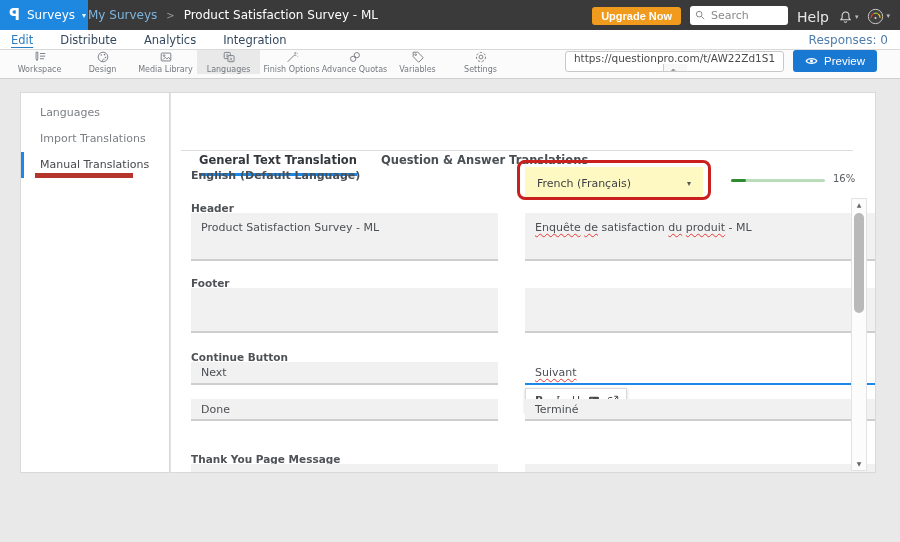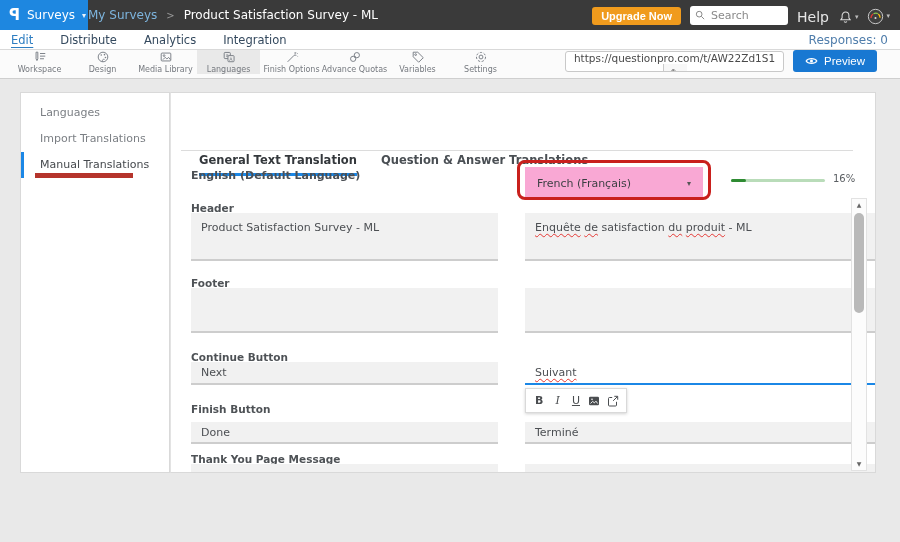--- a/index.html
+++ b/index.html
@@ -55,39 +55,39 @@
   .side-underline { position:absolute; left:14px; top:80px; width:98px; height:5px; background:#b5342c; }
 
   
   .panel { position:absolute; left:170px; top:92px; width:706px; height:381px; background:#fff; border:1px solid #d9d9d9; border-left:1px solid #e3e3e3; overflow:hidden; }
   .tabs { position:absolute; left:28px; top:36px; display:flex; gap:24px; }
   .tab { font-size:11.5px; font-weight:bold; color:#4a4f54; padding-bottom:6px; border-bottom:3px solid transparent; cursor:pointer;margin-top:24px; }
   .tab.active { color:#34383c; border-bottom-color:#1b87e6; }
   .tabs-divider { position:absolute; left:10px; right:22px; top:57px; height:1px; background:#dcdcdc; }
 
   .lang-label { position:absolute; left:20px; top:76px; font-size:11px; font-weight:bold; color:#4b4f54; }
-  .lang-select { position:absolute; left:354px; top:74px; width:178px; height:26px; background:#f9a8d4; display:flex; align-items:center; justify-content:space-between; padding:16px 12px; font-size:11px; color:#3c3f43; cursor:pointer; }
+  .lang-select { position:absolute; left:354px; top:74px; width:178px; height:26px; background:#fef9c3; display:flex; align-items:center; justify-content:space-between; padding:16px 12px; font-size:11px; color:#3c3f43; cursor:pointer; }
   .lang-select .caret { color:#555; }
   .lang-annotation { position:absolute; left:346px; top:67px; width:194px; height:40px; border:3px solid #c9201d; border-radius:8px; pointer-events:none; }
   .progress-track { position:absolute; left:560px; top:86px; width:94px; height:3px; background:#b9dcb9; border-radius:2px; }
   .progress-fill { height:3px; background:#2e8b32; border-radius:2px; }
   .progress-pct { position:absolute; left:662px; top:80px; font-size:10px; color:#5a5e62; }
 
   .field-label { position:absolute; left:20px; font-size:10.5px; font-weight:bold; color:#4e5256; }
   .fld { position:absolute; background:#f1f1f1; border:none; border-bottom:2px solid #cdcdcd; font-size:11px; color:#4c4f53; padding:8px 10px; font-family:inherit; }
   .fld.src { left:20px; width:307px; }
   .fld.tgt { left:354px; width:366px; }
   .fld.single { padding:4px 10px; }
   .fld.focused { background:#fff; border-bottom-color:#1b87e6; }
   .misspelled { text-decoration:underline; text-decoration-style:wavy; text-decoration-color:#e53935; text-decoration-thickness:1px; text-underline-offset:2px; }
 
   .lbl-header { top:109px; }  .f-header { top:120px; height:48px; }
   .lbl-footer { top:184px; }  .f-footer { top:195px; height:45px; }
   .lbl-cont   { top:258px; }  .f-cont   { top:269px; height:23px; }
-  .lbl-fin    { top:310px; }  .f-fin    { top:329px; height:22px; }
+  .lbl-fin    { top:310px; }  .f-fin    { top:306px; height:22px; }
   .lbl-thx    { top:360px; }  .f-thx    { top:371px; height:40px; }
 
   .fmt { position:absolute; left:354px; top:295px; width:102px; height:25px; background:#fff; border:1px solid #d9d9d9; box-shadow:0 1px 3px rgba(0,0,0,.18); display:flex; align-items:center; justify-content:space-around; padding:0 4px; }
   .fmt-btn { font-size:11px; color:#4a4d50; width:15px; text-align:center; cursor:pointer; line-height:1; }
   .fmt-btn.u { text-decoration:underline; }
   .fmt-btn.i { font-style:italic; font-family:"DejaVu Serif",serif; }
   .fmt-btn svg { width:12px; height:12px; display:block; margin:0 auto; }
 
   .vscroll { position:absolute; left:680px; top:105px; width:16px; height:273px; background:#fcfcfc; border:1px solid #e2e2e2; }
   .vs-arrow { position:absolute; left:0; right:0; height:12px; text-align:center; font-size:6px; color:#666; line-height:12px; cursor:pointer; }

